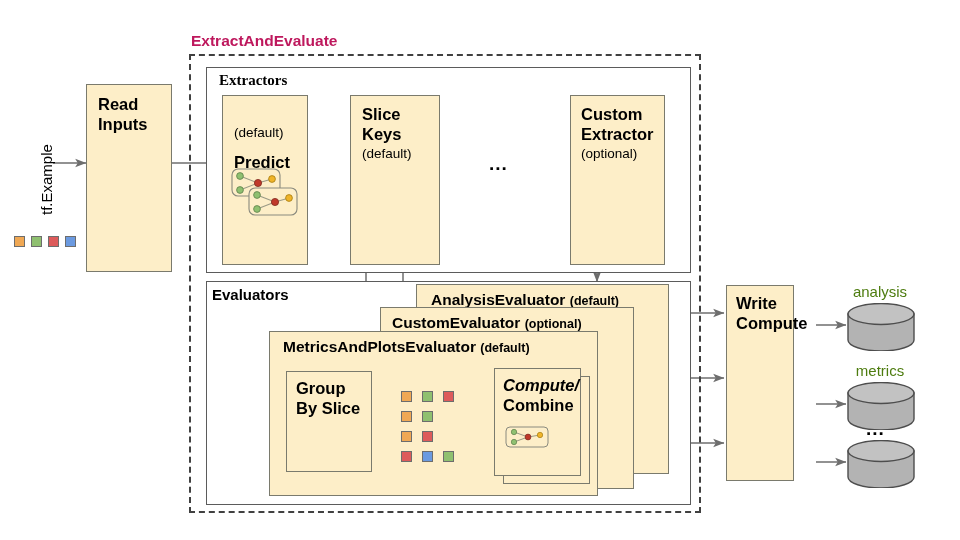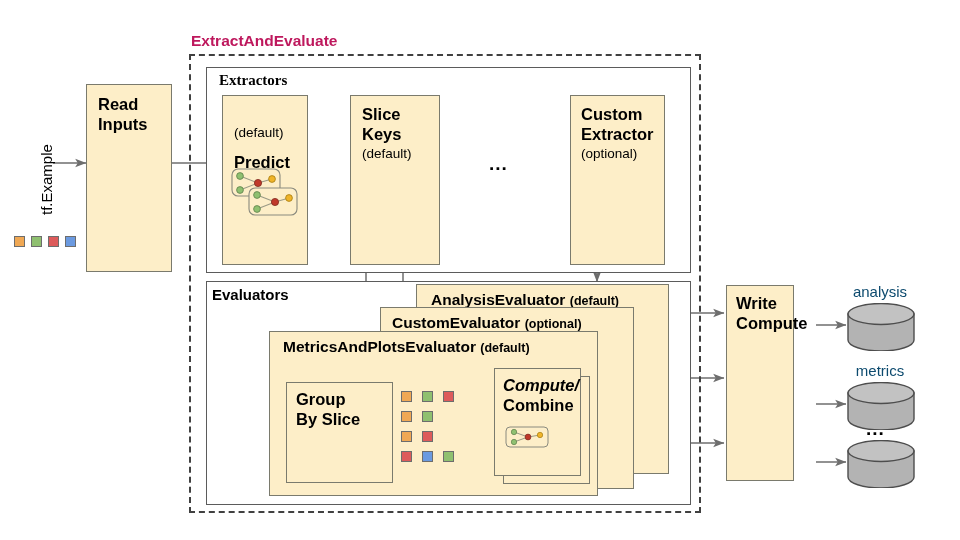--- a/index.html
+++ b/index.html
@@ -68,21 +68,21 @@
   }
   .vlabel {
     font-size: 15px;
     color: #000000;
     transform: rotate(-90deg);
     transform-origin: left top;
     white-space: nowrap;
   }
   .dbcap {
     font-size: 15px;
-    color: #0c4a6e;
+    color: #4d7c0f;
     text-align: center;
     white-space: nowrap;
   }
   .ellipsis {
     font-weight: bold;
     font-size: 19px;
     color: #000000;
     letter-spacing: 1px;
   }
 
@@ -232,21 +232,21 @@
       <span class="opt">(optional)</span>
     </div>
   </div>
 
   <div class="abs card" style="left:269px; top:331px; width:329px; height:165px;">
     <div class="abs cardtitle" style="left:13px; top:6px;">
       <span>MetricsAndPlotsEvaluator</span>
       <span class="opt">(default)</span>
     </div>
 
-    <div class="abs card" style="left:16px; top:39px; width:107px; height:101px;margin-top:11px;">
+    <div class="abs card" style="left:16px; top:39px; width:86px; height:101px;">
       <div class="abs nodetitle" style="left:9px; top:7px;">Group</div>
       <div class="abs nodetitle" style="left:9px; top:27px;">By Slice</div>
     </div>
 
     <div class="abs" style="left:131px; top:59px; width:66px; height:76px;">
       <span class="chip orange" style="left:0px;  top:0px;"></span>
       <span class="chip green" style="left:21px; top:0px;"></span>
       <span class="chip red" style="left:42px; top:0px;"></span>
 
       <span class="chip orange" style="left:0px;  top:20px;"></span>

